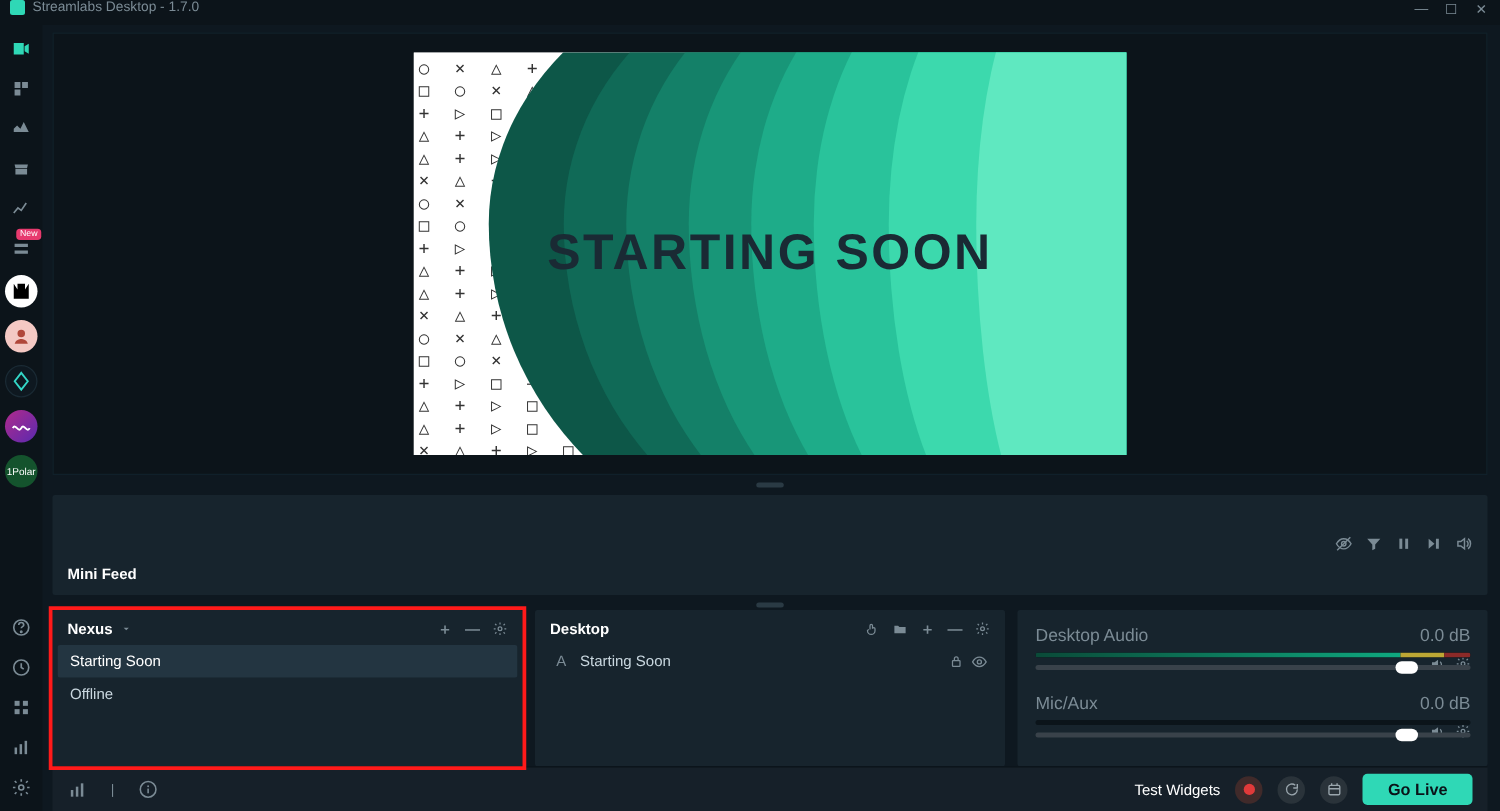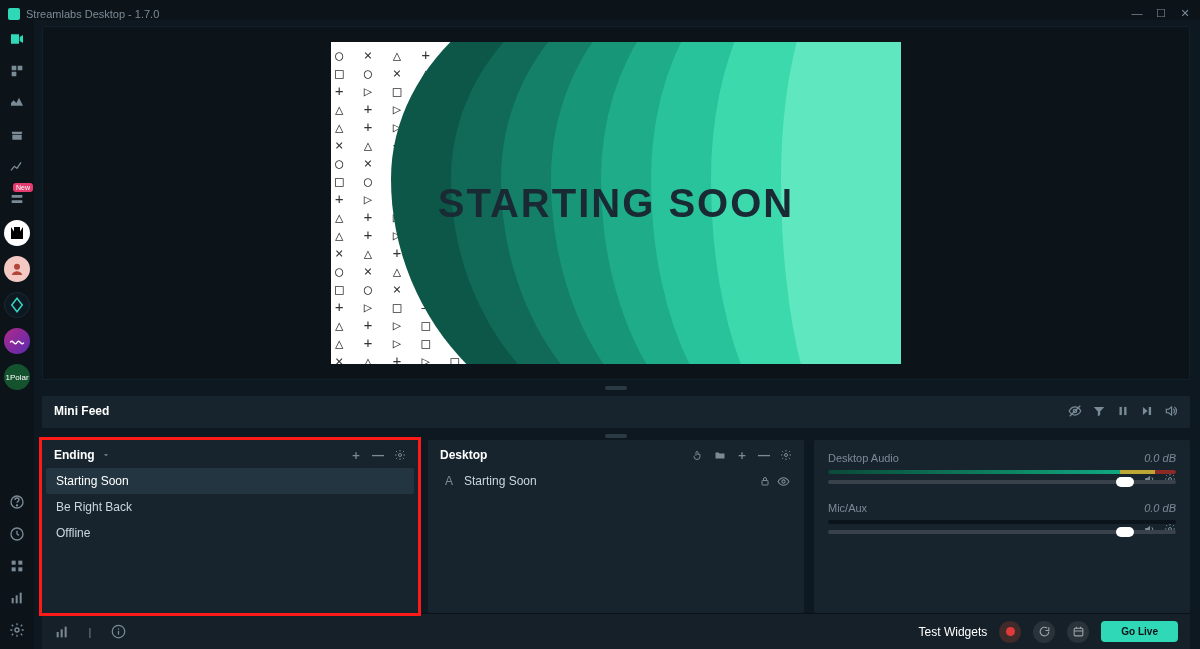--- a/index.html
+++ b/index.html
@@ -20,21 +20,21 @@
   *{box-sizing:border-box;}
   body{
     margin:0; padding:0; width:1200px; height:649px;
     font-family:"Segoe UI",Arial,sans-serif;
     background:var(--bg-deep); color:var(--text);
     overflow:hidden; font-size:12px;
     position:relative;
   }
   
   .titlebar{
-    height:20px; display:flex; align-items:flex-end; padding:0 8px;
+    height:20px; display:flex; align-items:flex-start; padding:0 8px;
     background:#0c141a; color:var(--text-muted);
   }
   .titlebar .logo{width:12px;height:12px;background:var(--accent);border-radius:2px;margin-right:6px;}
   .titlebar .title{font-size:11px;}
   .titlebar .window-controls{margin-left:auto;display:flex;gap:10px;}
   .wc{width:14px;height:14px;display:flex;align-items:center;justify-content:center;font-size:11px;color:var(--text-muted);}
   
   .app{display:flex;height:629px;}
   
   .rail{
@@ -77,21 +77,21 @@
     text-align:center; font-weight:700; font-size:40px; color:#1a2a34;
     letter-spacing:2px; font-family:"Segoe UI",sans-serif;
   }
   .handle{width:22px;height:4px;border-radius:2px;background:#2a3a44;margin:2px auto;}
   
   .minifeed{
     background:var(--bg-panel); border-radius:2px; padding:8px 12px 10px;
     margin:4px 0 4px; display:flex; flex-direction:column; gap:6px;
   }
   .minifeed-header{display:flex; align-items:center;}
-  .minifeed-header .label{color:var(--white); font-weight:600; font-size:12px;}
+  .minifeed-header .label{color:var(--white); font-weight:600; font-size:12px;margin-top:48px;}
   .minifeed-header .icons{margin-left:auto; display:flex; gap:10px; color:var(--text-muted);}
   .feed-row{display:flex;align-items:center;gap:8px;color:var(--text-muted);font-size:11px;}
   .feed-row .who{color:var(--white);font-weight:600;}
   .feed-row .rl{margin-left:auto;color:var(--text-muted);}
   .heart{width:12px;height:12px;fill:#9146ff;}
   
   .panels{display:flex; gap:10px; flex:1; min-height:0;}
   .panel{
     flex:1 1 0; background:var(--bg-panel); border-radius:2px; padding:8px 4px 10px;
     display:flex; flex-direction:column; min-width:0;
@@ -113,22 +113,22 @@
   }
   .list-row{
     padding:6px 10px; font-size:12px; color:var(--text);
     border-radius:2px; display:flex; align-items:center; gap:8px;
   }
   .list-row.sel{background:var(--bg-row-sel); color:var(--white);}
   .list-row .src-ic{width:14px; text-align:center; color:var(--text-muted);}
   .list-row .eyes{margin-left:auto;display:flex;gap:6px;color:var(--text-muted);}
   
   .mix-item{padding:4px 10px 12px;}
-  .mix-label{display:flex;align-items:center;color:var(--text-muted);font-size:11px;margin-bottom:6px;}
-  .mix-label .db{margin-left:auto;font-style:italic;}
+  .mix-label{display:flex;align-items:center;color:var(--text-muted);font-size:14px;margin-bottom:6px;}
+  .mix-label .db{margin-left:auto;}
   .meter{
     height:4px; border-radius:2px; background:#0b141a; margin-bottom:6px;
     position:relative; overflow:hidden;
   }
   .meter .grn{position:absolute;left:0;top:0;bottom:0;right:16%;background:linear-gradient(90deg,#0a4a38,#0fa87f);} 
   .meter .ylw{position:absolute;right:6%;top:0;bottom:0;width:10%;background:#bda734;}
   .meter .red{position:absolute;right:0;top:0;bottom:0;width:6%;background:#8c2a28;}
   .slider{height:4px;border-radius:2px;background:#39424a;position:relative;margin-bottom:2px;}
   .slider .thumb{
     position:absolute; right:42px; top:-3px; width:18px;height:10px;
@@ -142,21 +142,21 @@
     border-top:1px solid #0a1218;
   }
   .footer .fic{width:16px;height:16px;display:flex;align-items:center;justify-content:center;}
   .footer .spacer{flex:1;}
   .footer .test{color:var(--white);font-size:12px;}
   .rec-dot{width:22px;height:22px;border-radius:50%;background:#402a2a;display:flex;align-items:center;justify-content:center;}
   .rec-dot .d{width:9px;height:9px;border-radius:50%;background:#e03a3a;}
   .round-btn{width:22px;height:22px;border-radius:50%;background:#2a333a;display:flex;align-items:center;justify-content:center;}
   .go-live{
     background:var(--accent); color:#0a1218; font-weight:600;
-    padding:5px 20px; border-radius:4px; font-size:10px;
+    padding:5px 20px; border-radius:4px; font-size:13px;
   }
   svg{display:block;}
 </style>
 </head>
 <body>
 
 <div class="titlebar">
   <div class="logo"></div>
   <div class="title">Streamlabs Desktop - 1.7.0</div>
   <div class="window-controls">
@@ -317,40 +317,39 @@
         </div>
       </div>
     </div>
 
     <div class="handle"></div>
 
     <div class="panels">
 
       <div class="panel scenes-panel">
         <div class="panel-header">
-          <span class="title">Ending</span>
+          <span class="title">Nexus</span>
           <span class="drop">
               <svg viewBox="0 0 24 24" fill="currentColor">
                 <path d="M7 10l5 5 5-5z"></path>
               </svg>
             </span>
           <div class="actions">
             <span class="aic">＋</span>
             <span class="aic">—</span>
             <span class="aic">
                 <svg width="12" height="12" viewBox="0 0 24 24" fill="none" stroke="currentColor" stroke-width="2">
                   <circle cx="12" cy="12" r="3"></circle>
                   <path d="M12 2v3M12 19v3M4.2 4.2l2.1 2.1M17.7 17.7l2.1 2.1M2 12h3M19 12h3M4.2 19.8l2.1-2.1M17.7 6.3l2.1-2.1"></path>
                 </svg>
               </span>
           </div>
         </div>
         <div class="panel-body" id="scenes-list">
             <div class="list-row sel">Starting Soon</div>
-            <div class="list-row">Be Right Back</div>
             <div class="list-row">Offline</div>
           </div>
       </div>
 
       <div class="panel">
         <div class="panel-header">
           <span class="title">Desktop</span>
           <div class="actions">
             <span class="aic">
                 <svg width="13" height="13" viewBox="0 0 24 24" fill="none" stroke="currentColor" stroke-width="2">

